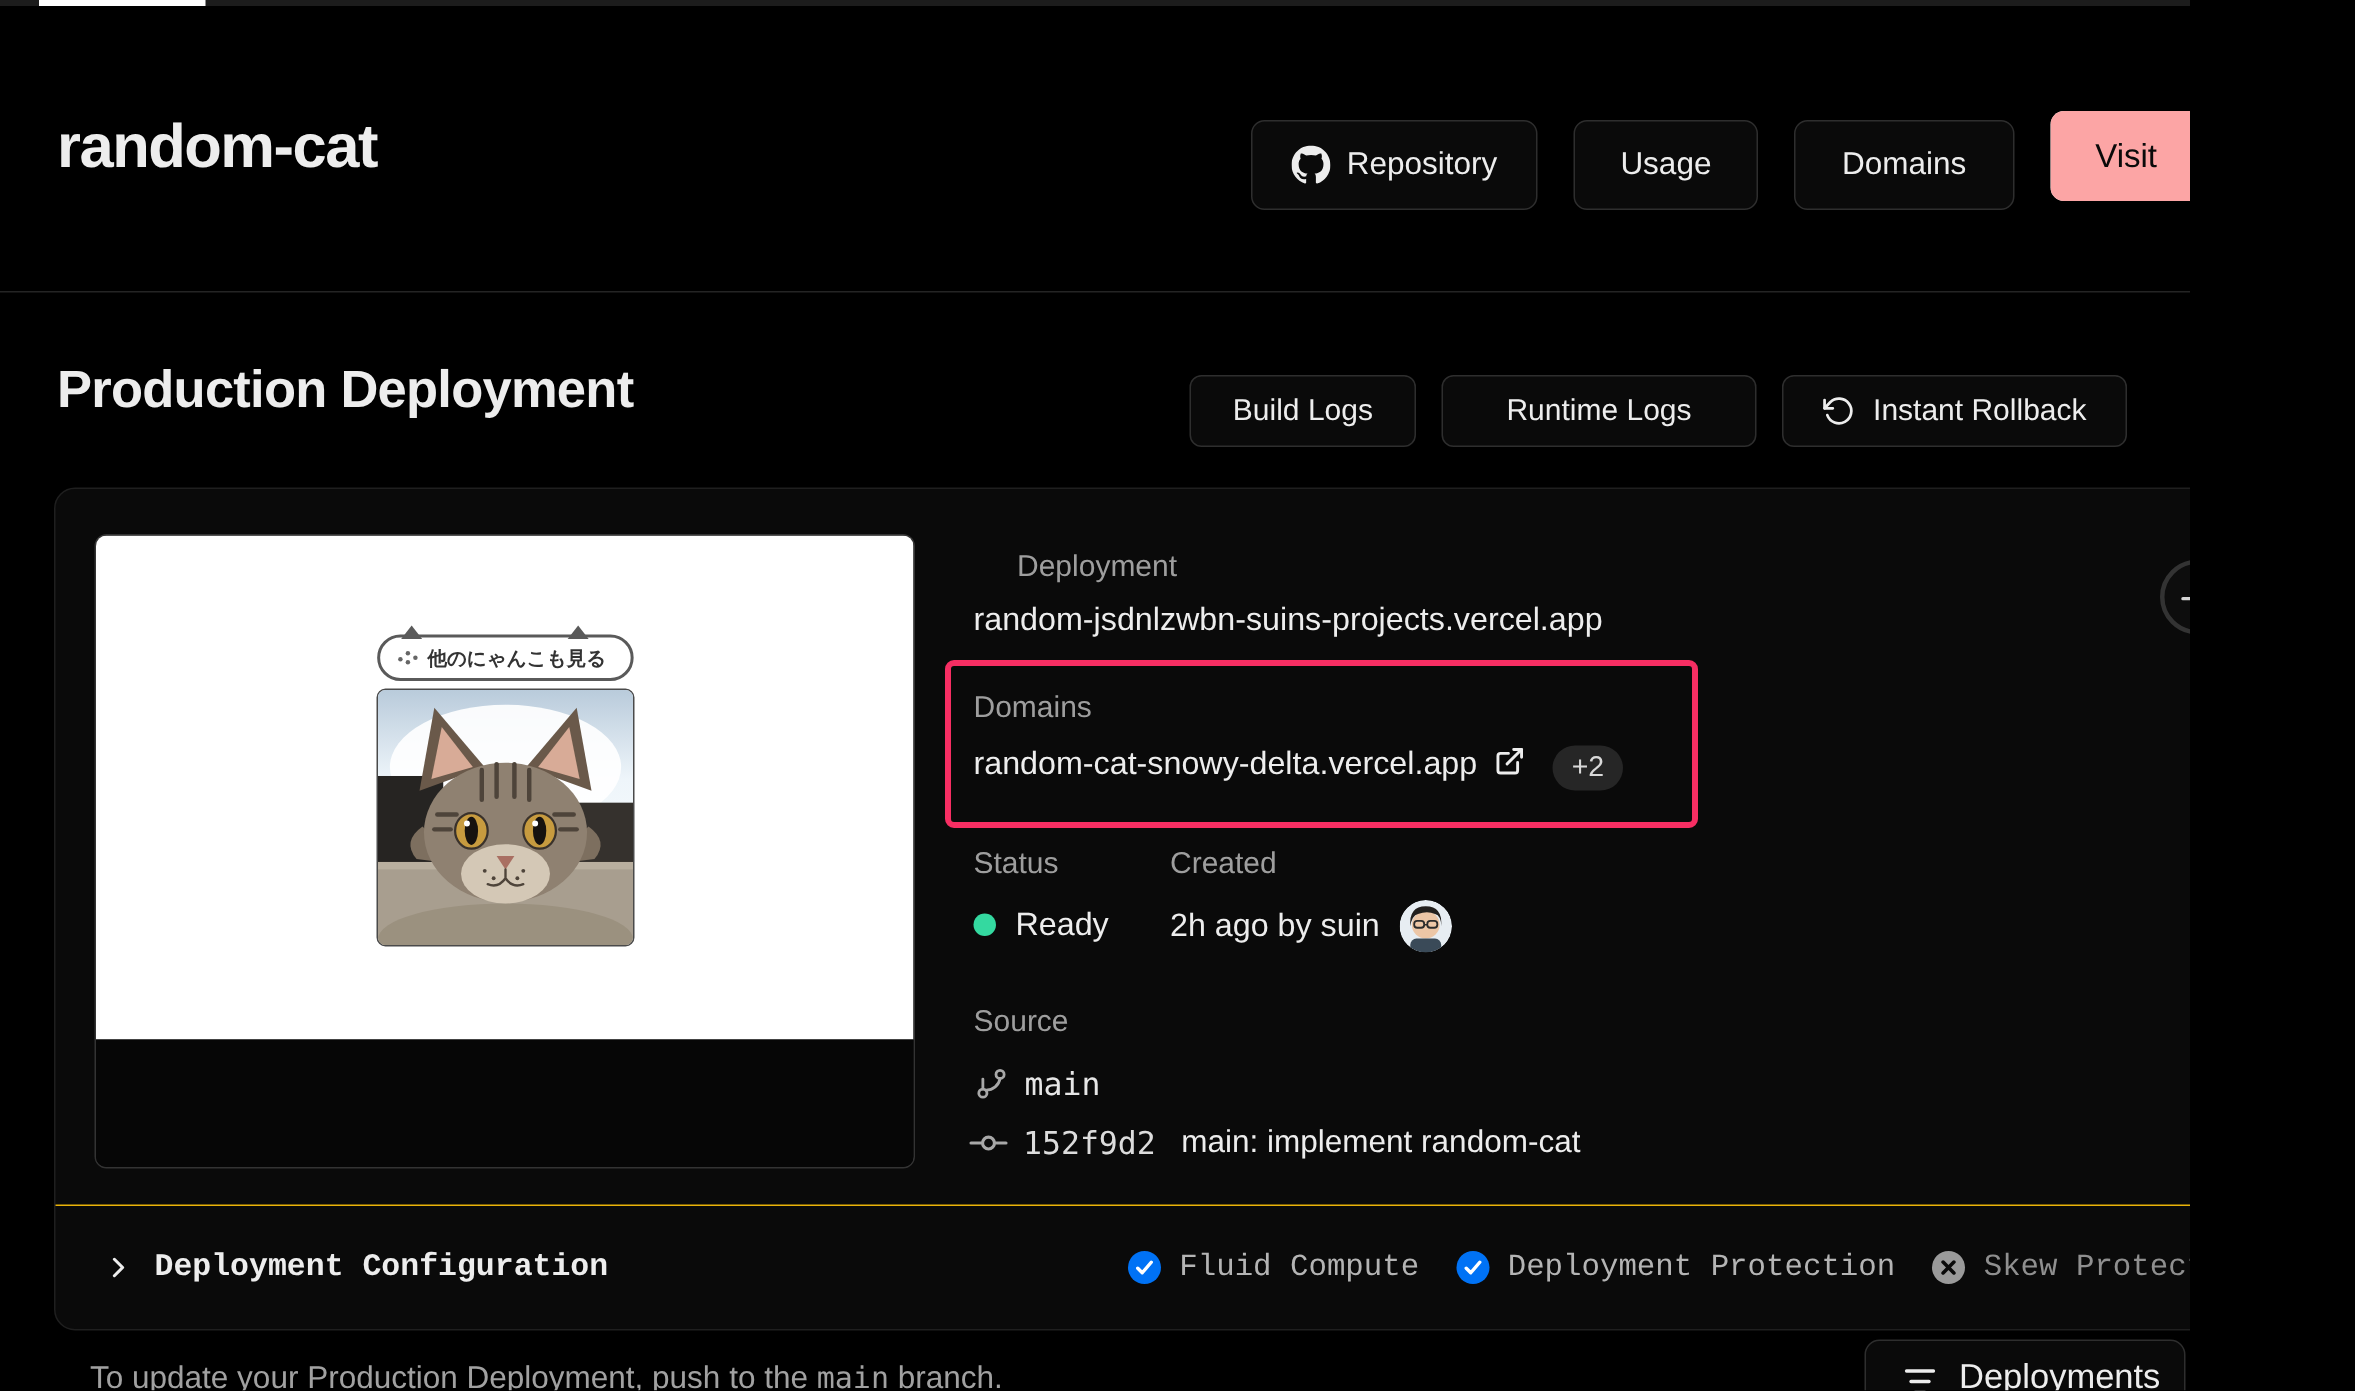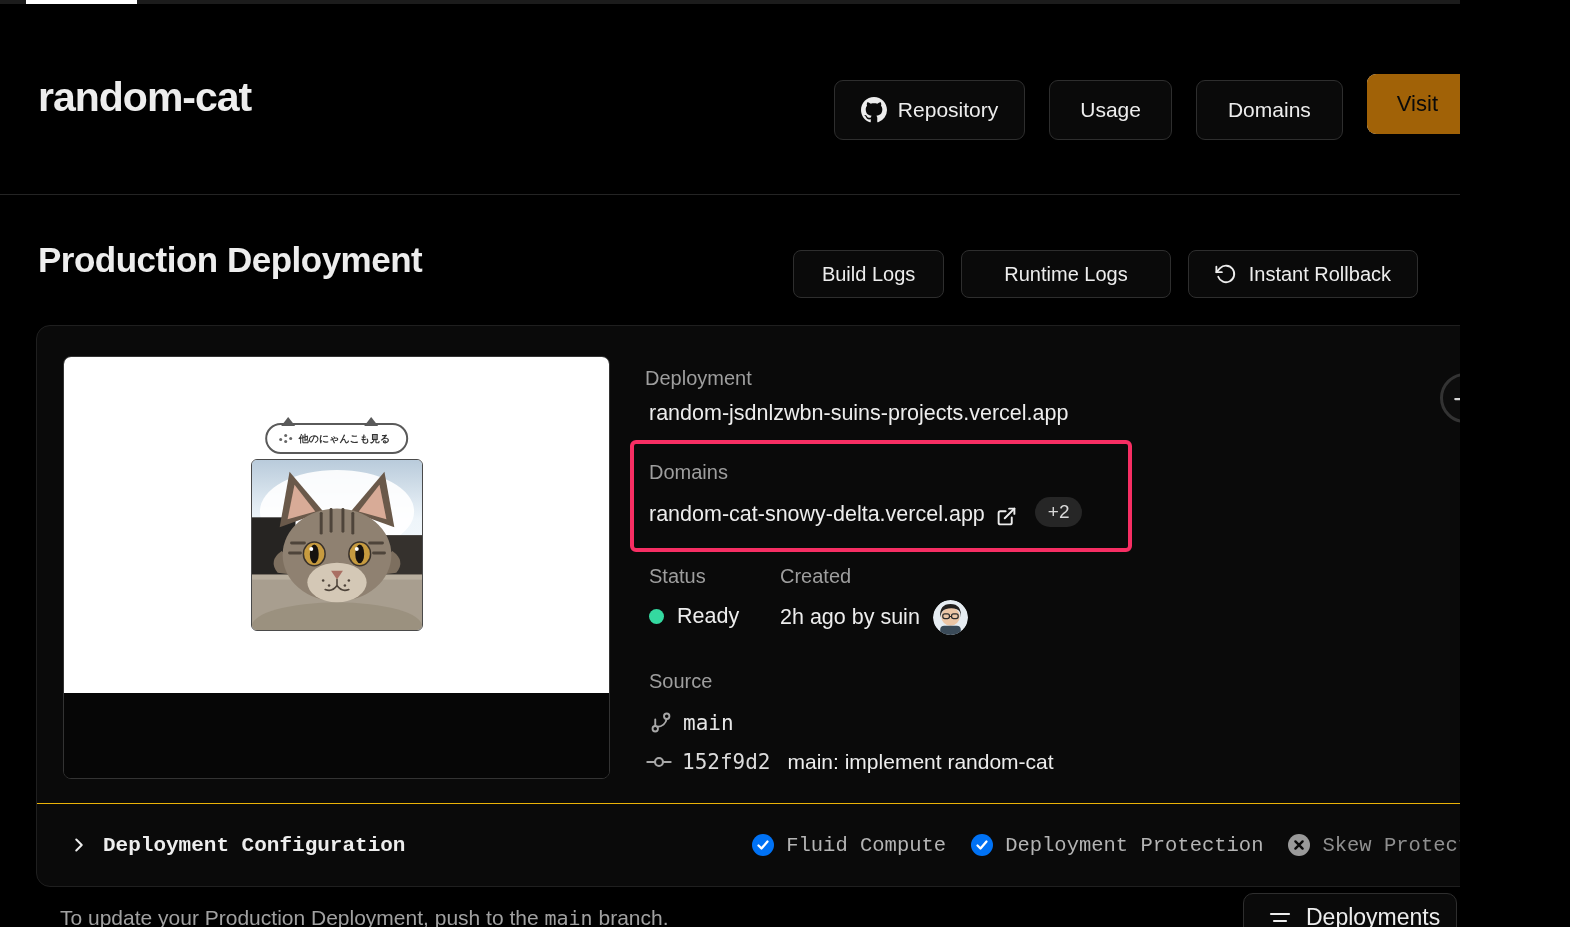--- a/index.html
+++ b/index.html
@@ -15,21 +15,21 @@
   .header { position:absolute; left:0; top:4px; width:1570px; height:191px; background:#000; border-bottom:1px solid #242424; }
   .project-title { position:absolute; left:38px; top:70px; font-size:41px; font-weight:700; color:#ededed; letter-spacing:-1px; }
   .header-actions { position:absolute; right:42px; top:64px; display:flex; gap:24px; align-items:center; }
   .btn { display:flex; align-items:center; justify-content:center; gap:11px; height:60px; border-radius:9px;
          background:#0a0a0a; border:1px solid #2e2e2e; color:#ededed; font-size:21px; font-weight:500; cursor:pointer;
          font-family:"Liberation Sans", sans-serif;margin-top:12px; }
   .btn.repo { padding:0 26px; }
   .btn.usage { padding:0 30px; }
   .btn.domains { padding:0 31px; }
   .split { display:flex; height:60px; border-radius:9px; overflow:hidden; background:#ededed; }
-  .visit-main { border:none; background:#a16207; color:#0a0a0a; font-size:22px; font-weight:500; padding:0 30px; cursor:pointer;
+  .visit-main { border:none; background:#fca5a5; color:#0a0a0a; font-size:22px; font-weight:500; padding:0 30px; cursor:pointer;
                 font-family:"Liberation Sans", sans-serif; }
   .visit-caret { border:none; border-left:1px solid #c6c6c6; background:#ededed; width:60px; display:flex; align-items:center;
                  justify-content:center; cursor:pointer; }
 
   
   .section-title { position:absolute; left:38px; top:240px; font-size:35px; font-weight:700; color:#ededed; letter-spacing:-0.5px; }
   .prod-actions { position:absolute; right:42px; top:238px; display:flex; gap:17px; }
   .btn.small { height:48px; font-size:20px; border-radius:8px; }
   .btn.build { padding:0 28px; }
   .btn.runtime { padding:0 42px; }
@@ -40,38 +40,38 @@
           border:1px solid #1f1f1f; border-radius:14px; }
 
   
   .preview { position:absolute; left:63px; top:356px; width:547px; height:423px; border:1px solid #333;
              border-radius:8px; overflow:hidden; background:#050505; cursor:pointer; }
   .preview-white { position:absolute; left:0; top:0; width:100%; height:336px; background:#ffffff; }
   .preview-dark { position:absolute; left:0; top:336px; width:100%; height:87px; background:#060606; }
 
   .bubble { position:absolute; left:50%; top:66px; transform:translateX(-50%); height:31px; padding:0 16px 0 32px;
             background:#fff; border:2px solid #5a5a5a; border-radius:16px; display:flex; align-items:center;
-            font-size:10px; font-weight:700; color:#333; white-space:nowrap;justify-content:center; }
+            font-size:13px; font-weight:700; color:#333; white-space:nowrap;justify-content:center; }
   .bubble::before { content:""; position:absolute; top:-8px; left:14px; width:0; height:0;
             border-left:7px solid transparent; border-right:7px solid transparent; border-bottom:9px solid #5a5a5a; }
   .bubble::after { content:""; position:absolute; top:-8px; right:28px; width:0; height:0;
             border-left:7px solid transparent; border-right:7px solid transparent; border-bottom:9px solid #5a5a5a; }
   .paw { position:absolute; left:12px; top:13px; width:3px; height:3px; border-radius:50%; background:#666;
          box-shadow:5px -4px 0 #666, 10px -1px 0 #666, 5px 2px 0 #666; }
 
   .catimg { position:absolute; left:187px; top:102px; width:172px; height:172px; border:1px solid #4a4a4a;
             border-radius:6px; overflow:hidden; background:#dde6ee; }
 
   
   .label { position:absolute; font-size:20px; color:#9e9e9e; }
   .value { position:absolute; font-size:21px; color:#ededed; }
 
   .pink-box { position:absolute; left:630px; top:440px; width:502px; height:112px; border:4px solid #f72e63; border-radius:6px; }
   .pink-label { position:absolute; left:15px; top:17px; font-size:20px; color:#9e9e9e; }
-  .domain-row { position:absolute; left:15px; top:53px; display:flex; align-items:flex-end; gap:11px; }
+  .domain-row { position:absolute; left:15px; top:53px; display:flex; align-items:flex-start; gap:11px; }
   .domain-link { font-size:21.5px; color:#ededed; text-decoration:none; cursor:pointer; }
   .plus-badge { margin-left:7px; background:#262626; color:#d9d9d9; font-size:19px; border-radius:999px;
                 padding:4px 13px; cursor:default; }
 
   .status-row { position:absolute; left:649px; top:604px; display:flex; align-items:center; gap:13px; }
   .status-dot { width:15px; height:15px; border-radius:50%; background:#34d9a0; }
   .status-text { font-size:21.5px; color:#ededed; font-weight:500; }
   .created-row { position:absolute; left:780px; top:600px; display:flex; align-items:center; gap:13px; }
   .created-text { font-size:21.5px; color:#ededed; }
   .avatar { width:35px; height:35px; border-radius:50%; overflow:hidden; flex:0 0 auto; }
@@ -223,21 +223,21 @@
               <circle cx="78" cy="127" r="1.3"></circle>
               <circle cx="98" cy="122" r="1.3"></circle>
               <circle cx="94" cy="127" r="1.3"></circle>
             </g>
         </svg>
       </div>
     </div>
     <div class="preview-dark"></div>
   </div>
 
-  <div class="label" style="left:645px; top:367px;">Deployment</div>
+  <div class="label" style="left:678px; top:367px;">Deployment</div>
   <div class="value" style="left:649px; top:401px; font-size:21.5px;">random-jsdnlzwbn-suins-projects.vercel.app</div>
 
   <div class="pink-box">
     <div class="pink-label">Domains</div>
     <div class="domain-row">
       <a class="domain-link">random-cat-snowy-delta.vercel.app</a>
       <span>
         <svg width="21" height="21" viewBox="0 0 24 24" fill="none" stroke="#ededed" stroke-width="2.2" stroke-linecap="round" stroke-linejoin="round">
             <path d="M18 13v6a2 2 0 0 1-2 2H5a2 2 0 0 1-2-2V8a2 2 0 0 1 2-2h6"></path>
             <polyline points="15 3 21 3 21 9"></polyline>

